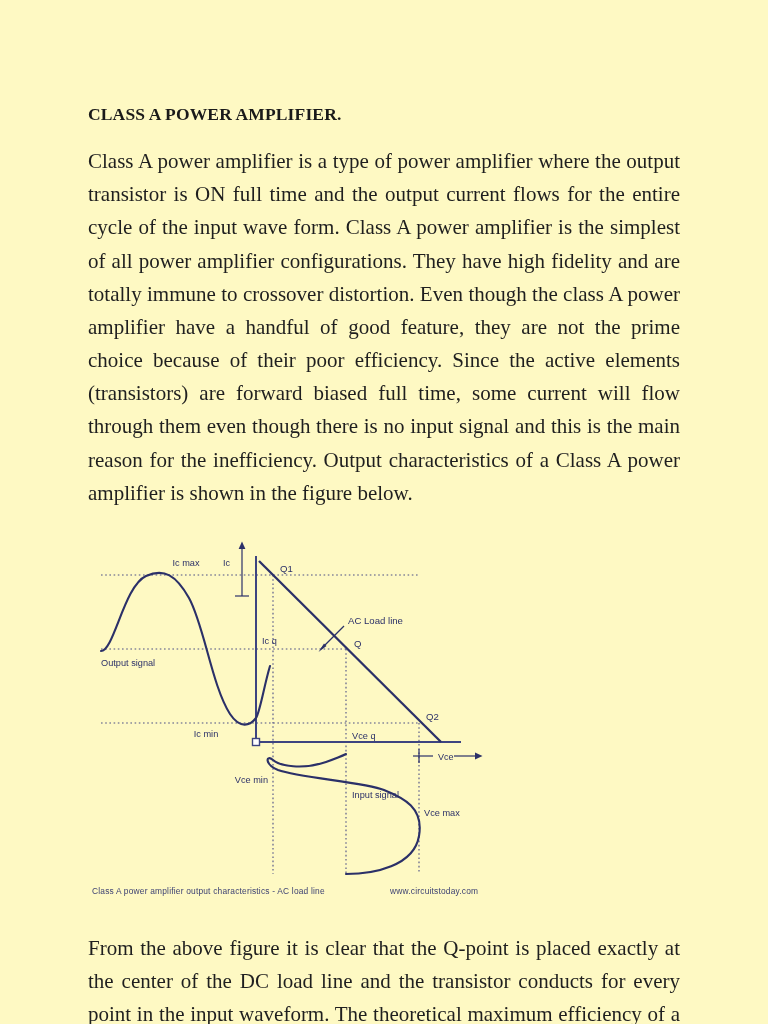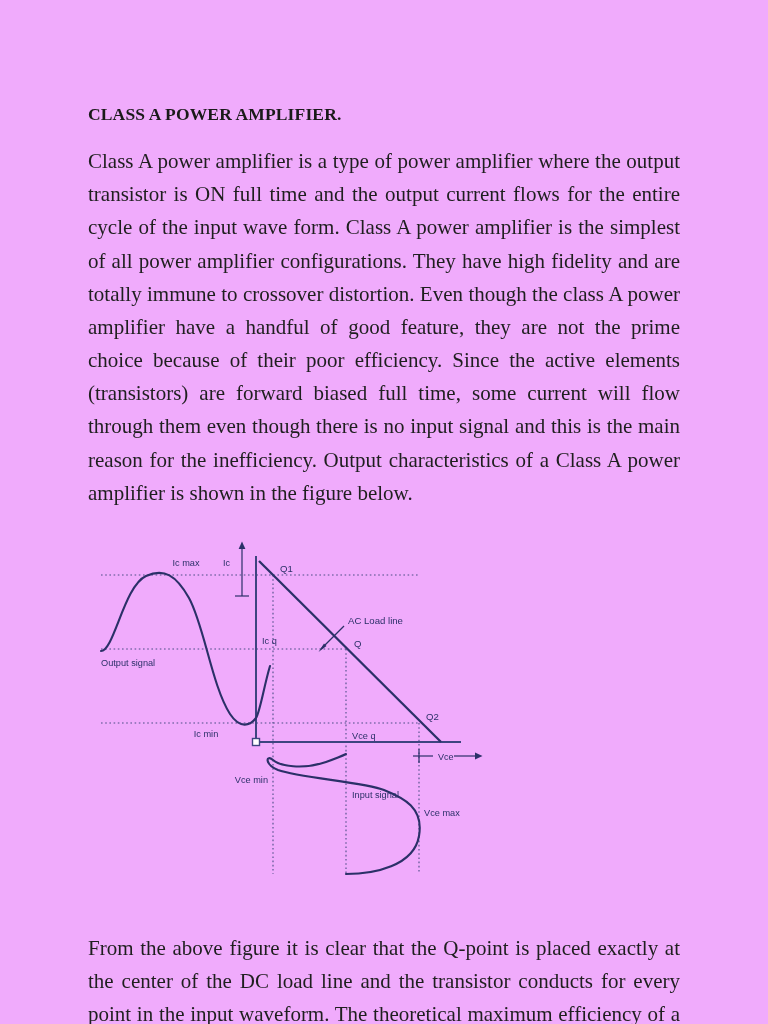--- a/index.html
+++ b/index.html
@@ -13,21 +13,21 @@
     position: relative;
     overflow: hidden;
     font-family: "Liberation Serif", "DejaVu Serif", serif;
     color: #1a1a1a;
   }
   .page {
     position: absolute;
     left: 0; top: 0;
     width: 768px;
     height: 1024px;
-    background: #f0abfc;
+    background: #fef9c3;
   }
   .content {
     position: absolute;
     left: 88px;
     top: 104px;
     width: 592px;
   }
   h1.doc-title {
     font-size: 17.5px;
     font-weight: bold;
@@ -165,19 +165,23 @@
                  C 286 348, 326 340, 331 310
                  C 336 282, 316 272, 296 264
                  C 276 256, 212 252, 190 244
                  C 176 238, 178 228, 185 234
                  C 192 240, 214 244, 238 236
                  C 252 231, 258 228, 258 228" fill="none" stroke="#2b3068" stroke-width="2.1" stroke-linecap="round"></path>
         <text x="264" y="272" font-size="9.2">Input signal</text>
 
       </svg>
 
+      <div class="fig-caption">
+        <span>Class A power amplifier output characteristics - AC load line</span>
+        <span class="cap-right">www.circuitstoday.com</span>
+      </div>
 
     </div>
 
     <p class="body-par par-bottom">From the above figure it is clear that the Q-point is placed exactly at the center of the DC load line and the transistor conducts for every point in the input waveform. The theoretical maximum efficiency of a Class A power amplifier is 50%. In practical scenario, with capacitive coupling and inductive loads (loud speakers), the efficiency can come down as low as 25%. This means 75% of power drawn by the amplifier from the supply line is wasted. Majority of the power wasted is lost as heat on the active elements (transistor).As a result, even a moderately powered Class A power amplifier require a large power supply and a large heat sink.</p>
 
   </div>
 </div>
 
 </body></html>

